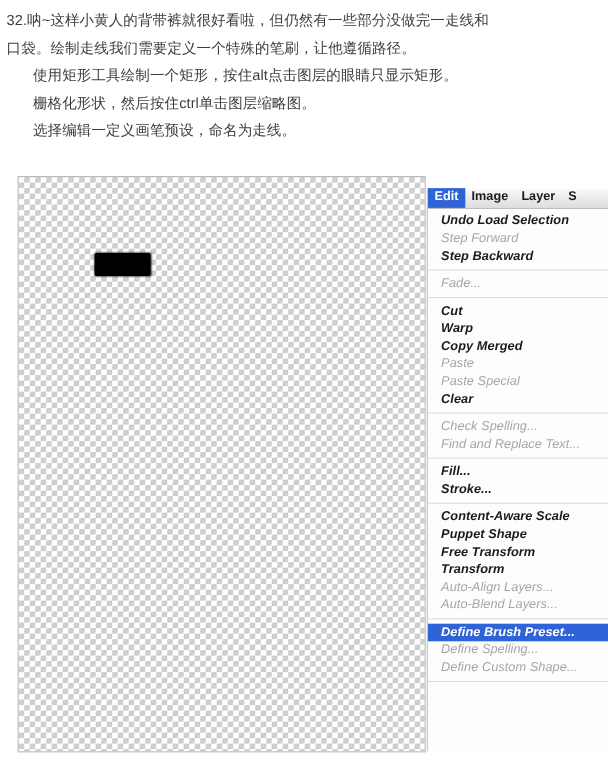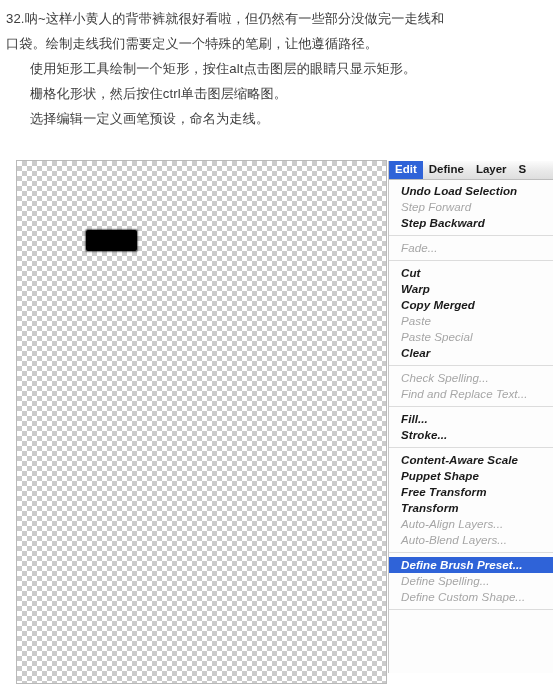--- a/index.html
+++ b/index.html
@@ -60,21 +60,21 @@
     height: 21px;
     background: #000000;
     border-radius: 2px;
     box-shadow: 0 0 1.5px 0.5px rgba(0,0,0,0.55);
   }
 
   
   #edit-menu {
     position: absolute;
     left: 388px;
-    top: 161px;
+    top: 171px;
     width: 165px;
     height: 512px;
     background: #fdfdfd;
     border-left: 1px solid #c4c4c4;
     box-sizing: border-box;
     overflow: hidden;
   }
   #menubar {
     height: 19px;
     background: linear-gradient(to bottom, #fcfcfc 0%, #e9e9e9 55%, #dedede 100%);
@@ -142,21 +142,21 @@
     <div class="t-line indent">选择编辑一定义画笔预设，命名为走线。</div>
   </div>
 
 <div id="canvas-area">
   <div id="black-rectangle"></div>
 </div>
 
 <div id="edit-menu">
   <div id="menubar">
       <div class="menubar-item active">Edit</div>
-      <div class="menubar-item">Define</div>
+      <div class="menubar-item">Image</div>
       <div class="menubar-item">Layer</div>
       <div class="menubar-item truncated">S</div>
     </div>
   <div id="menu-list">
       <div class="menu-item">Undo Load Selection</div>
       <div class="menu-item disabled">Step Forward</div>
       <div class="menu-item">Step Backward</div>
       <div class="menu-sep"></div>
       <div class="menu-item disabled">Fade...</div>
       <div class="menu-sep"></div>

